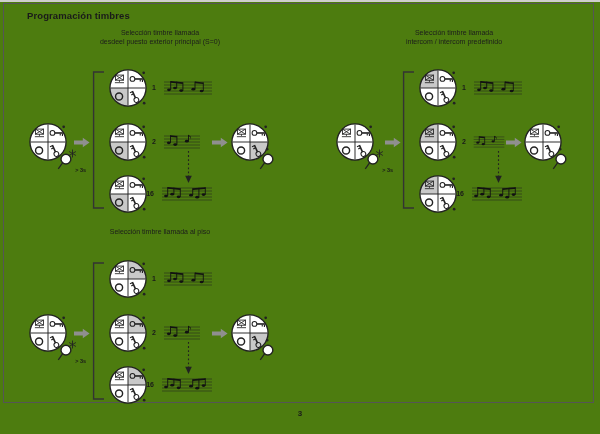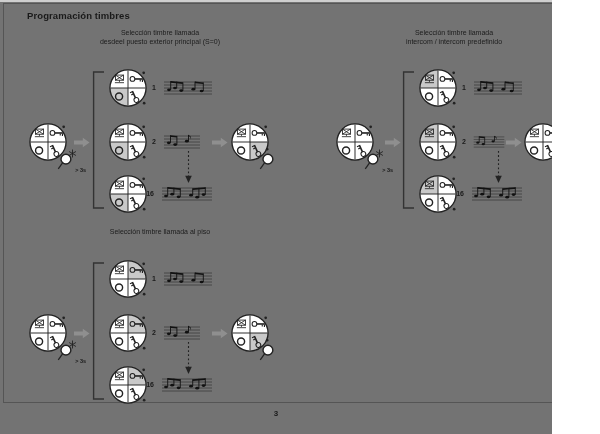--- a/index.html
+++ b/index.html
@@ -1,16 +1,16 @@
 <!DOCTYPE html>
 <html><head>
 <meta charset="utf-8">
 <style>
   html,body{margin:0;padding:0;background:#fff;}
-  .sheet{position:relative;width:552px;height:434px;background:#737373;overflow:hidden;
+  .sheet{position:relative;width:600px;height:434px;background:#4d7c0f;overflow:hidden;
          font-family:"Liberation Sans",sans-serif;color:#1a1a1a;}
   .scan-top{position:absolute;left:0;top:0;width:100%;height:2px;background:#cfcfcf;}
   .frame{position:absolute;left:3px;top:3px;width:591px;height:400px;border:1.4px solid #555;box-sizing:border-box;}
   .doc-title{position:absolute;left:27px;top:10px;font-size:9.5px;font-weight:bold;letter-spacing:.1px;}
   .pagenum{position:absolute;left:0;top:409px;width:100%;text-align:center;font-size:8px;font-weight:600;}
 
   .group{position:absolute;}
   .g1{left:8px;top:26px;width:304px;height:196px;}
   .g2{left:318px;top:26px;width:272px;height:196px;}
   .g3{left:8px;top:217px;width:304px;height:196px;}

